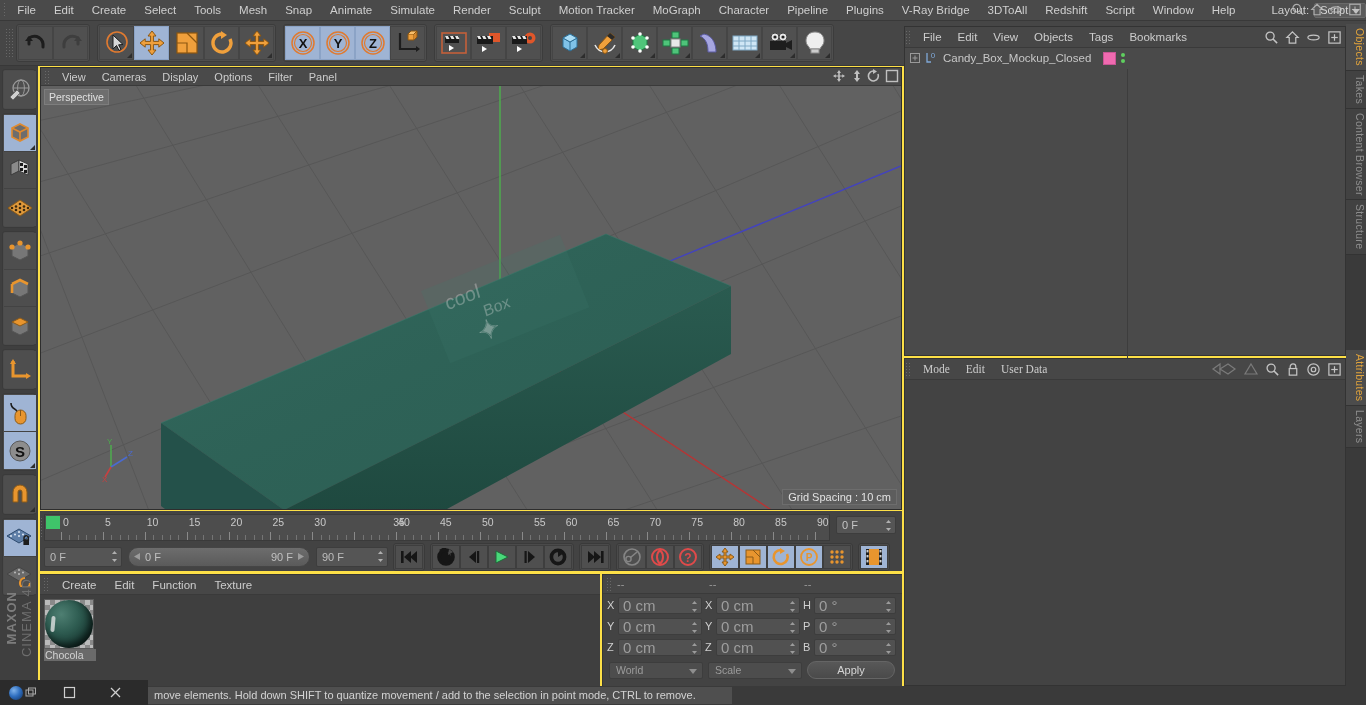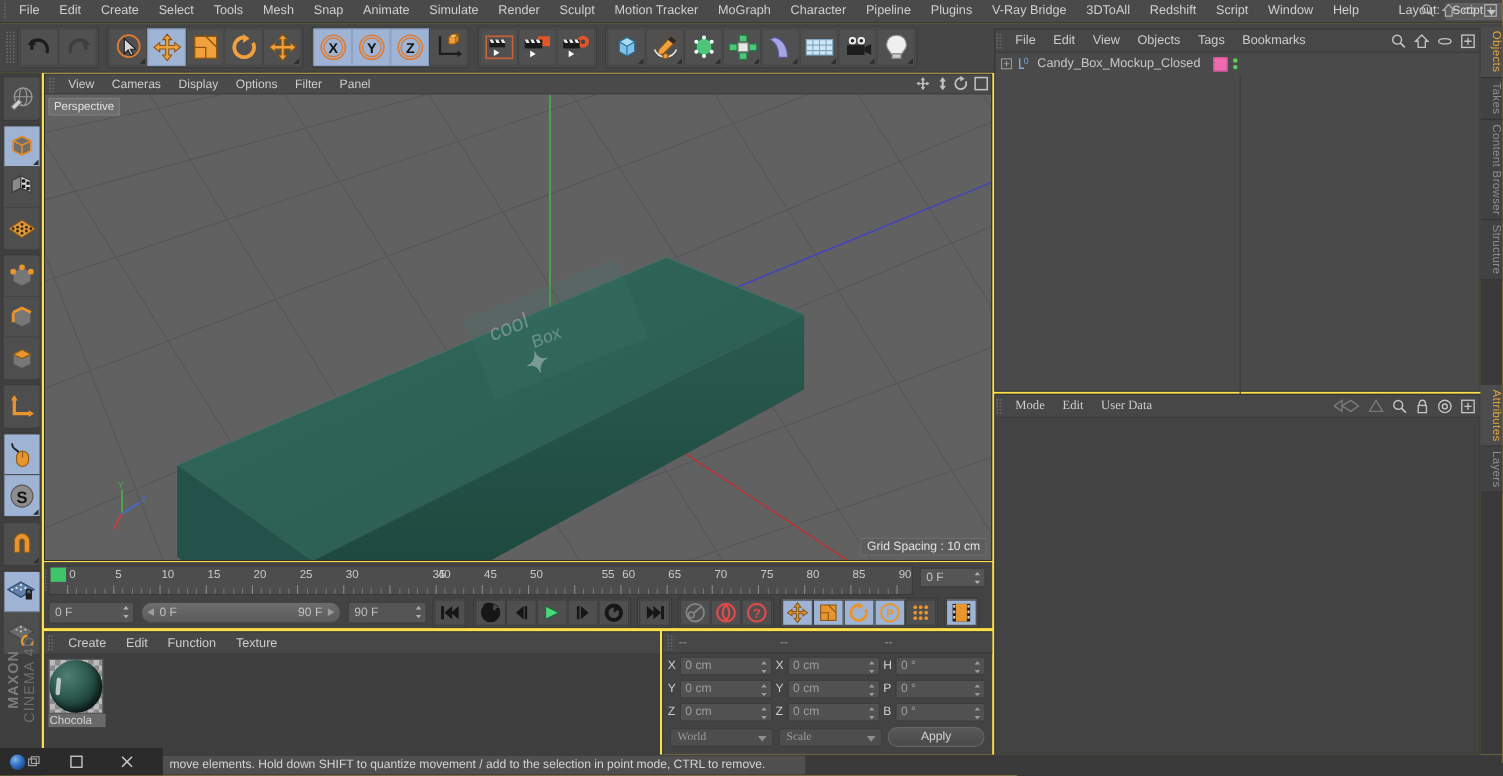--- a/index.html
+++ b/index.html
@@ -186,27 +186,27 @@
     position: absolute; left: 602px; top: 574px; width: 300px; height: 112px;
     background: #434343; border-top: 1px solid #353535; border-left: 1px solid #353535;
   }
   .cm-head { height: 19px; display: flex; align-items: center; background: #474747; border-bottom: 1px solid #3a3a3a; }
   .cm-head .dash { font-size: 11px; color: #9a9a9a; }
   .cm-row { display: flex; align-items: center; height: 20px; margin: 1px 4px 0 4px; }
   .cm-lbl { width: 11px; font-size: 11px; color: #d0d0d0; }
   .cm-field {
     height: 17px; background: #515151; border: 1px solid #3d3d3d; border-radius: 2px;
     position: relative; display: flex; align-items: center; padding-left: 4px;
-    font-size: 11px; color: #9e9e9e;
+    font-size: 15px; color: #9e9e9e;
   }
   .cm-bottom { display: flex; align-items: center; gap: 5px; margin: 4px 4px 0 6px; }
   .cm-drop {
     height: 17px; background: #4d4d4d; border: 1px solid #3d3d3d; border-radius: 2px;
     position: relative; display: flex; align-items: center; padding-left: 6px;
-    font-size: 10.5px; color: #9c9c9c; font-family: Liberation Serif, serif;
+    font-size: 10.5px; color: #9c9c9c;
   }
   .cm-drop .caret {
     position: absolute; right: 5px; top: 6px;
     border-left: 4px solid transparent; border-right: 4px solid transparent; border-top: 5px solid #8e8e8e;
   }
   .cm-apply {
     width: 88px; height: 18px; border-radius: 9px; background: linear-gradient(#585858,#4a4a4a);
     border: 1px solid #656565; display: flex; align-items: center; justify-content: center;
     font-size: 11px; color: #d5d5d5;
   }
@@ -752,21 +752,21 @@
           <div class="tl-tick-label" style="left: 269.333px;">30</div>
           <div class="tl-tick" style="left: 267.333px; height: 8px;"></div>
           <div class="tl-tick-label" style="left: 311.222px; margin-left: 37px;">35</div>
           <div class="tl-tick" style="left: 309.222px; height: 8px;"></div>
           <div class="tl-tick-label" style="left: 353.111px;">40</div>
           <div class="tl-tick" style="left: 351.111px; height: 8px;"></div>
           <div class="tl-tick-label" style="left: 395px;">45</div>
           <div class="tl-tick" style="left: 393px; height: 8px;"></div>
           <div class="tl-tick-label" style="left: 436.889px;">50</div>
           <div class="tl-tick" style="left: 434.889px; height: 8px;"></div>
-          <div class="tl-tick-label" style="left: 502px;">55</div>
+          <div class="tl-tick-label" style="left: 489px;">55</div>
           <div class="tl-tick" style="left: 476.778px; height: 8px;"></div>
           <div class="tl-tick-label" style="left: 520.667px;">60</div>
           <div class="tl-tick" style="left: 518.667px; height: 8px;"></div>
           <div class="tl-tick-label" style="left: 562.556px;">65</div>
           <div class="tl-tick" style="left: 560.556px; height: 8px;"></div>
           <div class="tl-tick-label" style="left: 604.444px;">70</div>
           <div class="tl-tick" style="left: 602.444px; height: 8px;"></div>
           <div class="tl-tick-label" style="left: 646.333px;">75</div>
           <div class="tl-tick" style="left: 644.333px; height: 8px;"></div>
           <div class="tl-tick-label" style="left: 688.222px;">80</div>

